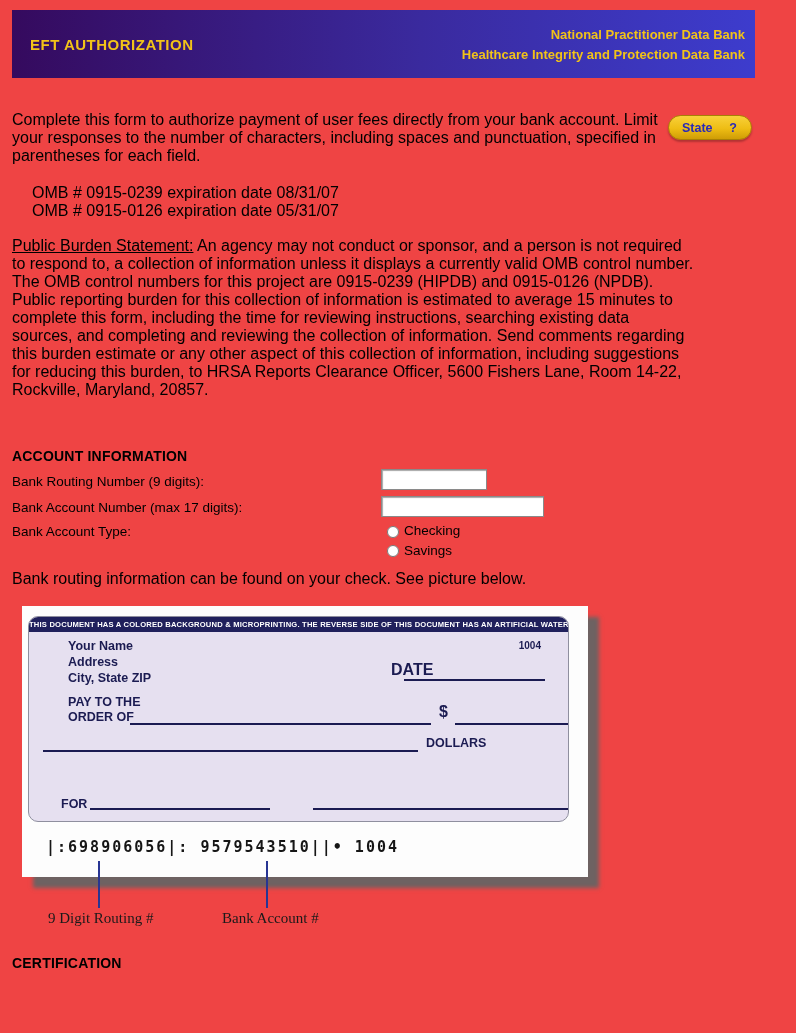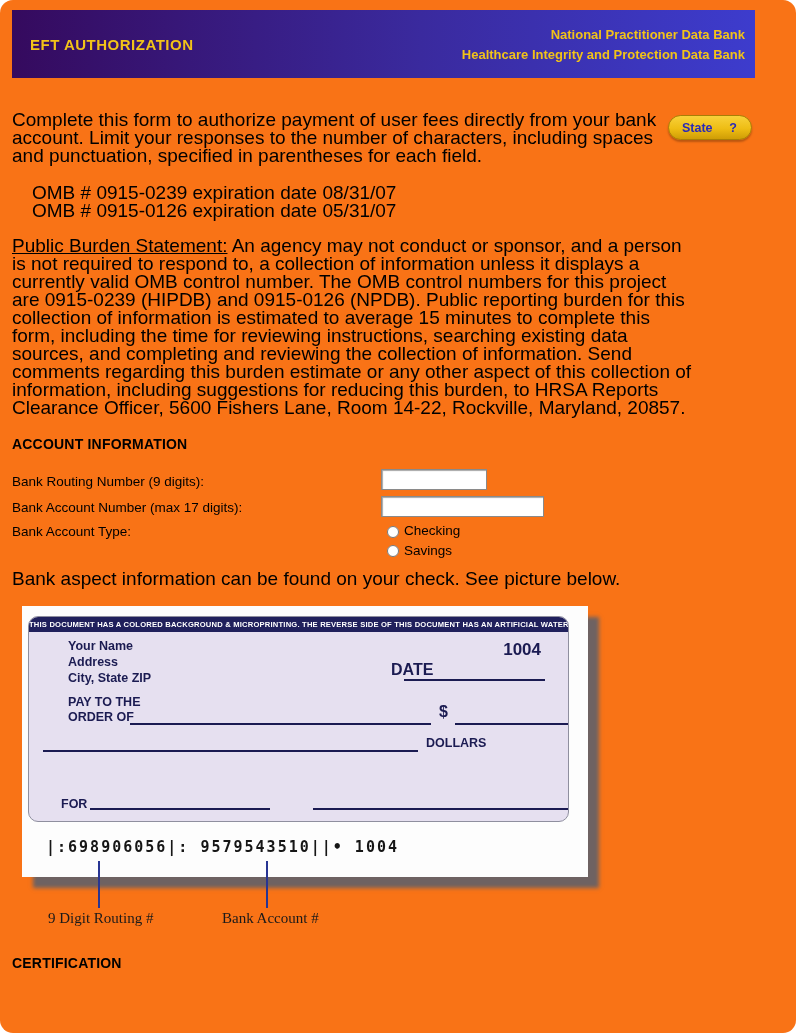--- a/index.html
+++ b/index.html
@@ -2,23 +2,22 @@
 <html><head>
 <meta charset="utf-8">
 <style>
   * { margin: 0; padding: 0; box-sizing: border-box; }
   html, body { background: #ffffff; }
   body { font-family: "Liberation Sans", sans-serif; color: #000; }
   #page {
     position: relative;
     width: 796px;
     height: 1033px;
-    background: #f97316;
+    background: #ef4444;
     overflow: hidden;
-    border-radius: 13px;
   }
   
   .banner {
     position: absolute; left: 12px; top: 10px;
     width: 743px; height: 68px;
     background: linear-gradient(90deg, #350a5e 0%, #3a2a9e 55%, #3d3ccd 100%);
   }
   .banner-title {
     position: absolute; left: 18px; top: 26px;
     color: #f2c318; font-size: 15px; font-weight: bold; letter-spacing: .5px;
@@ -35,21 +34,21 @@
     background: linear-gradient(180deg, #f8d13a 0%, #eebd14 55%, #cf9d06 100%);
     border: 1px solid #a97f05;
     border-radius: 13px;
     box-shadow: 0 2px 2px rgba(0,0,0,0.25);
     cursor: pointer;
     color: #2a2ab8; font-weight: bold; font-size: 12.5px;
     display: flex; align-items: center; justify-content: space-between;
     padding: 0 14px 0 13px;
   }
   
-  .txt { position: absolute; font-size: 19px; line-height: 18px; color: #000; }
+  .txt { position: absolute; font-size: 16px; line-height: 18px; color: #000; }
   .intro { left: 12px; top: 111px; width: 652px; }
   .omb { left: 12px; top: 184px; width: 652px; margin-left: 20px; }
   .burden { left: 12px; top: 237px; width: 682px; }
   .burden .u { text-decoration: underline; }
   .section-heading {
     position: absolute; left: 12px;
     font-size: 14px; font-weight: bold; letter-spacing: .2px;
   }
   
   .field-label { position: absolute; left: 12px; font-size: 13.5px; }
@@ -79,21 +78,21 @@
   }
   .check-banner {
     position: absolute; left: 0; top: 0; right: 0; height: 15px;
     background: #20205c;
     color: #fff; font-size: 7.6px; font-weight: bold;
     line-height: 15px; text-align: center; letter-spacing: .2px;
     white-space: nowrap;
   }
   .chk { position: absolute; color: #1b1b52; font-weight: bold; }
   .chk-name { left: 39px; top: 21px; font-size: 12.5px; line-height: 16px; }
-  .chk-number { right: 27px; top: 23px; font-size: 17px; }
+  .chk-number { right: 27px; top: 23px; font-size: 10px; }
   .chk-date { left: 334px; top: 44px; font-size: 16px; padding-left: 28px; }
   .chk-line { position: absolute; height: 2px; background: #1b1b52; }
   .date-line { left: 375px; top: 62px; width: 141px; }
   .chk-pay { left: 39px; top: 78px; font-size: 12.5px; line-height: 15px; }
   .payee-line { left: 101px; top: 106px; width: 301px; }
   .chk-dollar-sign { left: 410px; top: 86px; font-size: 16px; }
   .amount-line { left: 426px; top: 106px; width: 113px; }
   .written-line { left: 14px; top: 133px; width: 375px; }
   .chk-dollars { left: 397px; top: 119px; font-size: 12.5px; }
   .chk-for { left: 32px; top: 180px; font-size: 12.5px; }
@@ -135,39 +134,39 @@
 
   <div class="txt intro">Complete this form to authorize payment of user fees directly from your bank account. Limit your responses to the number of characters, including spaces and punctuation, specified in parentheses for each field.</div>
 
   <div class="txt omb">
     <div>OMB # 0915-0239 expiration date 08/31/07</div>
     <div>OMB # 0915-0126 expiration date 05/31/07</div>
   </div>
 
   <div class="txt burden"><span class="u">Public Burden Statement:</span><span> An agency may not conduct or sponsor, and a person is not required to respond to, a collection of information unless it displays a currently valid OMB control number. The OMB control numbers for this project are 0915-0239 (HIPDB) and 0915-0126 (NPDB). Public reporting burden for this collection of information is estimated to average 15 minutes to complete this form, including the time for reviewing instructions, searching existing data sources, and completing and reviewing the collection of information. Send comments regarding this burden estimate or any other aspect of this collection of information, including suggestions for reducing this burden, to HRSA Reports Clearance Officer, 5600 Fishers Lane, Room 14-22, Rockville, Maryland, 20857.</span></div>
 
-  <div class="section-heading" style="top:436px;">ACCOUNT INFORMATION</div>
+  <div class="section-heading" style="top:448px;">ACCOUNT INFORMATION</div>
 
   <div class="field-label" style="top:474px;">Bank Routing Number (9 digits):</div>
   <input class="tbox" style="top: 469px; width: 106px;" type="text" value="">
 
   <div class="field-label" style="top:500px;">Bank Account Number (max 17 digits):</div>
   <input class="tbox" style="top: 496px; width: 163px;" type="text" value="">
 
   <div class="field-label" style="top:524px;">Bank Account Type:</div>
   <label class="radio-row" style="top:523px;align-items:flex-end;">
     <input type="radio" name="acctType" style="">
     <span>Checking</span>
   </label>
   <label class="radio-row" style="top:543px;align-items:center;">
     <input type="radio" name="acctType" style="">
     <span>Savings</span>
   </label>
 
-  <div class="txt" style="left:12px; top:570px;">Bank aspect information can be found on your check. See picture below.</div>
+  <div class="txt" style="left:12px; top:570px;">Bank routing information can be found on your check. See picture below.</div>
 
   <div class="check-card">
     <div class="check">
       <div class="check-banner">THIS DOCUMENT HAS A COLORED BACKGROUND &amp; MICROPRINTING. THE REVERSE SIDE OF THIS DOCUMENT HAS AN ARTIFICIAL WATERMARK.</div>
       <div class="chk chk-name">
         <div>Your Name</div>
         <div>Address</div>
         <div>City, State  ZIP</div>
       </div>
       <div class="chk chk-number">1004</div>

